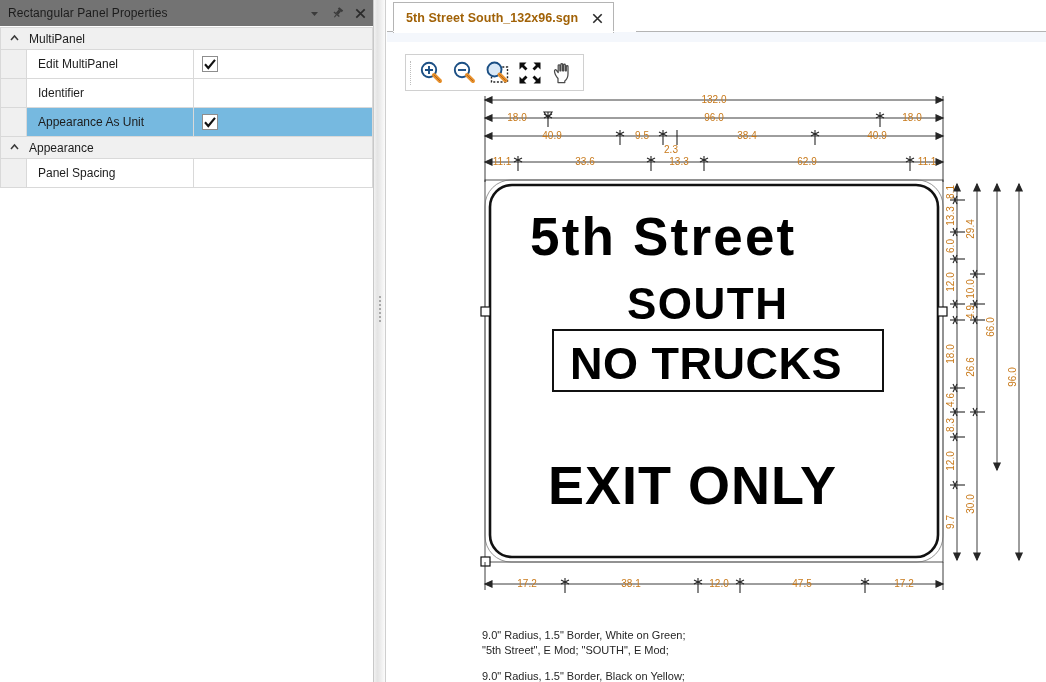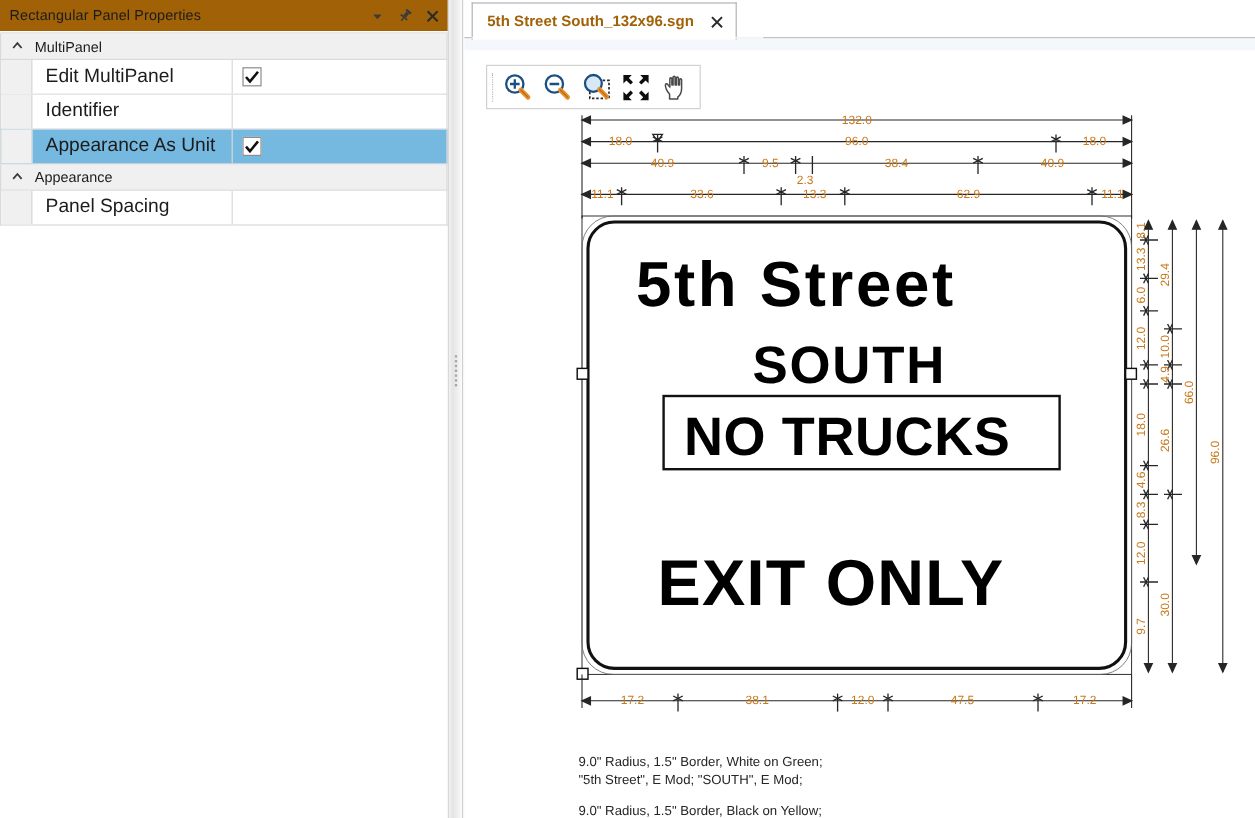--- a/index.html
+++ b/index.html
@@ -15,21 +15,21 @@
 
   
   .props-panel{
     position:absolute;left:0;top:0;width:374px;height:682px;
     background:#ffffff;
     border-right:1px solid #c8c8c8;
     box-sizing:border-box;
   }
   .props-header{
     position:relative;height:26px;
-    background:#a16207;
+    background:#737373;
     border-bottom:1px solid #d4d4d4;
     display:flex;align-items:center;
   }
   .props-title{
     padding-left:8px;font-size:12px;color:#1c1c1c;
     white-space:nowrap;letter-spacing:0.1px;
   }
   .hdr-btns{
     position:absolute;right:6px;top:0;height:26px;
     display:flex;align-items:center;gap:10px;
@@ -81,21 +81,21 @@
     border-right:1px solid #d9d9d9;
     box-sizing:border-box;
   }
   .prop-row.selected .prop-gutter{background:#f0f0f0;}
   .prop-name{
     flex:0 0 167px;width:167px;
     display:flex;align-items:center;
     padding-left:11px;
     border-right:1px solid #d9d9d9;
     box-sizing:border-box;
-    font-size:16px;color:#1c1c1c;
+    font-size:12px;color:#1c1c1c;
     white-space:nowrap;overflow:hidden;
   }
   .prop-value{
     flex:1 1 auto;display:flex;align-items:center;
     padding-left:7px;box-sizing:border-box;
     font-size:12px;color:#1c1c1c;
     white-space:nowrap;overflow:hidden;
   }
   .checkbox{
     width:16px;height:16px;box-sizing:border-box;

